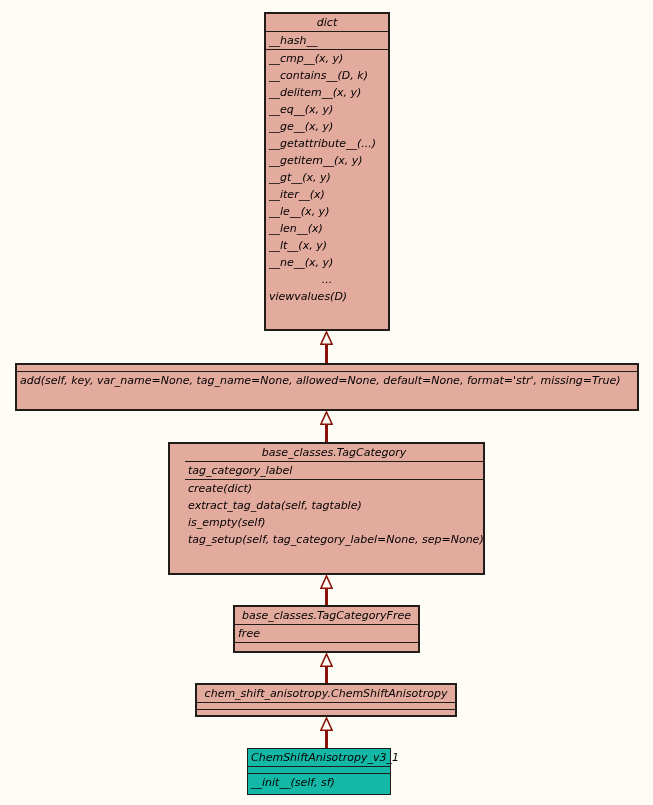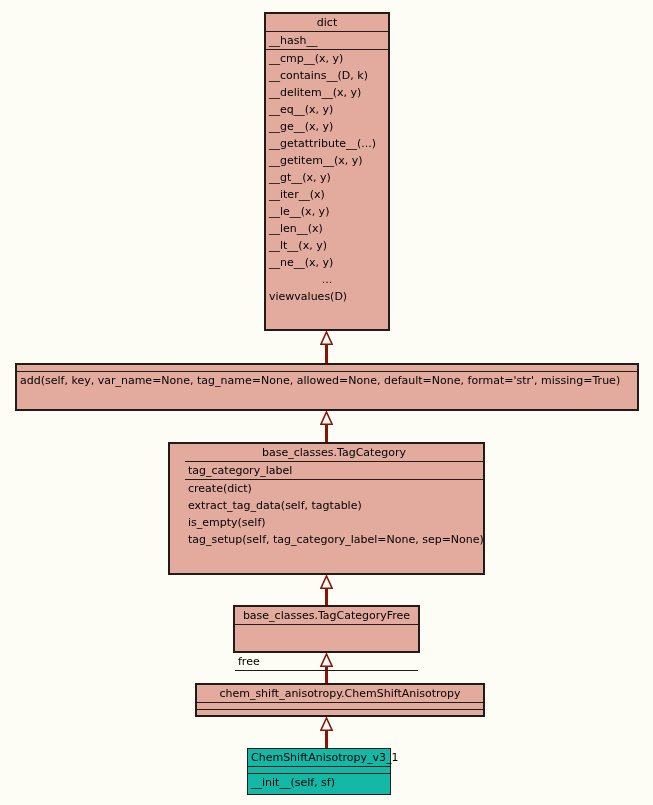--- a/index.html
+++ b/index.html
@@ -9,20 +9,21 @@
   }
   #diagram {
     position: relative;
     width: 653px;
     height: 805px;
     background: #fdfdf6;
     font-family: "DejaVu Sans", "Liberation Sans", sans-serif;
     font-size: 11px;
     color: #000;
     overflow: hidden;
+    font-style: italic;
   }
   .class-box {
     position: absolute;
     box-sizing: border-box;
     background: #e3aa9e;
     border: 2px solid #221c19;
     display: flex;
     flex-direction: column;
   }
   .box-title {
@@ -52,22 +53,22 @@
     white-space: nowrap;
     line-height: 17px;
   }
   .member-row.ellipsis {
     text-align: center;
   }
   
   #box-dict { left: 264px; top: 12px;  width: 126px; height: 319px; }
   #box-ttt  { left: 15px;  top: 363px; width: 624px; height: 48px;  }
   #box-tc   { left: 168px; top: 442px; width: 317px; height: 133px; padding-left: 15px; }
-  #box-tcf  { left: 233px; top: 605px; width: 187px; height: 48px; gap: 28px;  }
-  #box-csa  { left: 195px; top: 683px; width: 290px; height: 34px;  }
+  #box-tcf  { left: 233px; top: 605px; width: 187px; height: 48px;  }
+  #box-csa  { left: 195px; top: 683px; width: 262px; height: 34px;  }
   #box-v31  { left: 247px; top: 748px; width: 144px; height: 47px;
               background: #14b8a6; border-width: 1px; }
   
   .inh-arrow {
     position: absolute;
     left: 320px;
     width: 13px;
     display: flex;
     flex-direction: column;
     align-items: center;

